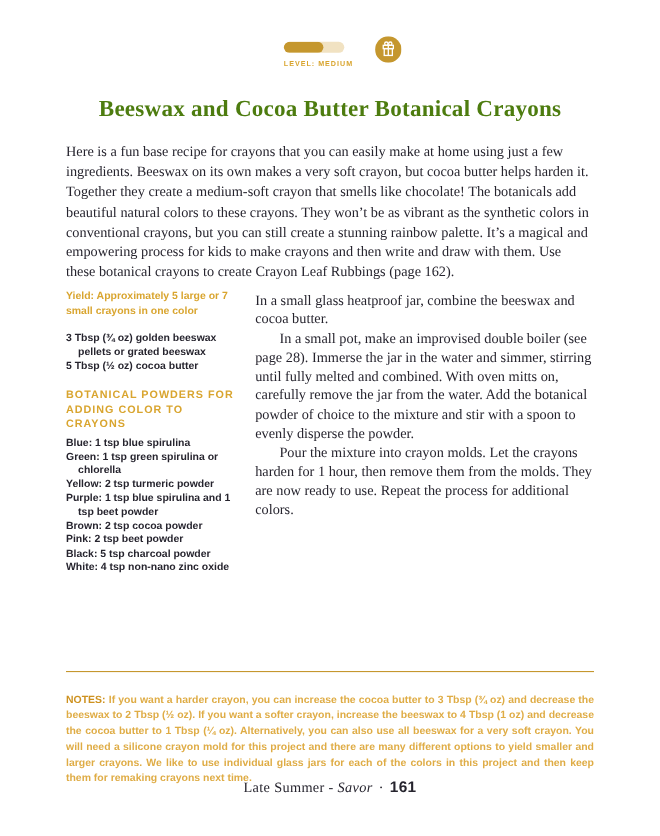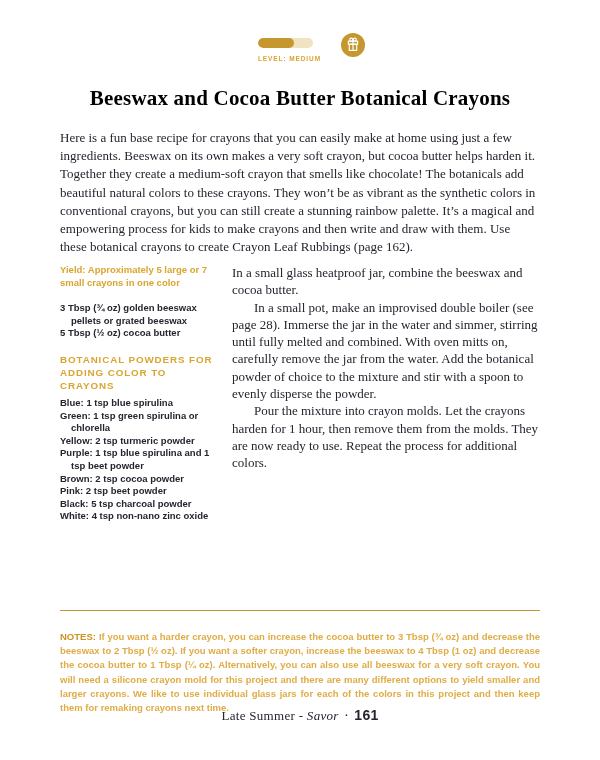--- a/index.html
+++ b/index.html
@@ -18,21 +18,21 @@
     font-size:6.5px; letter-spacing:0.9px; color:#D9A52F; white-space:nowrap;
   }
 
   
   .badge { position:absolute; left:341px; top:33px; width:24px; height:24px; }
 
   
   .title {
     position:absolute; top:86px; left:0; right:0; text-align:center;
     font-family:"Liberation Serif", serif; font-weight:bold; font-size:21px;
-    color:#000000; letter-spacing:0.2px;
+    color:#4d7c0f; letter-spacing:0.2px;
   }
 
   
   .intro {
     position:absolute; top:129px; left:60px; width:480px;
     font-size:13px; line-height:18.2px; color:#26242E;
   }
 
   
   .columns { position:absolute; top:264px; left:60px; width:480px; display:flex; }

